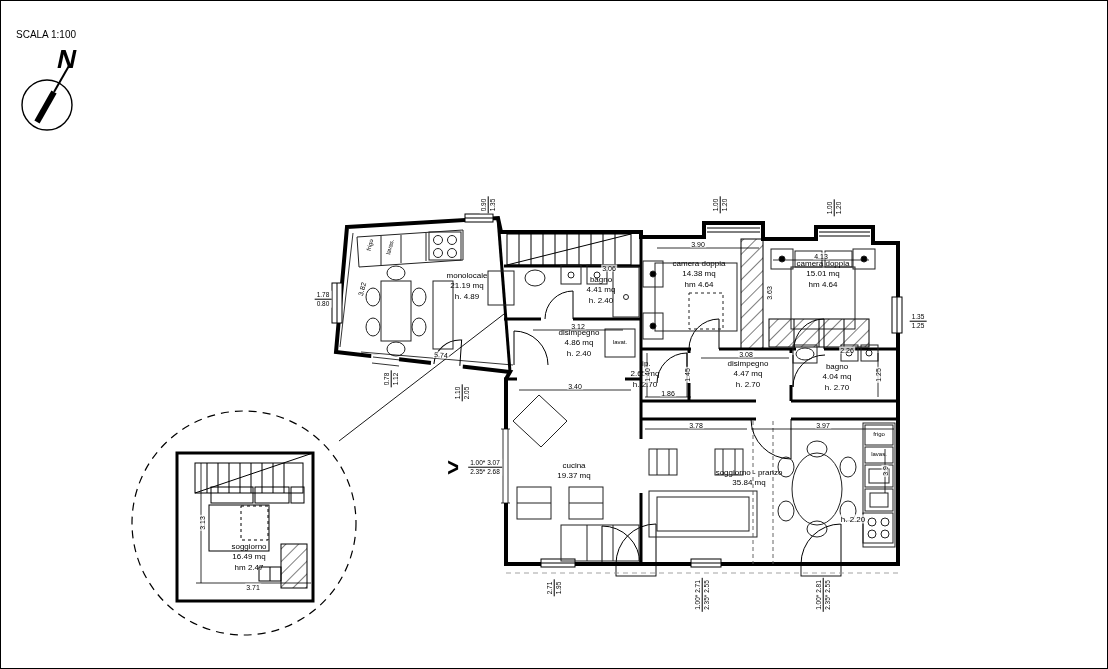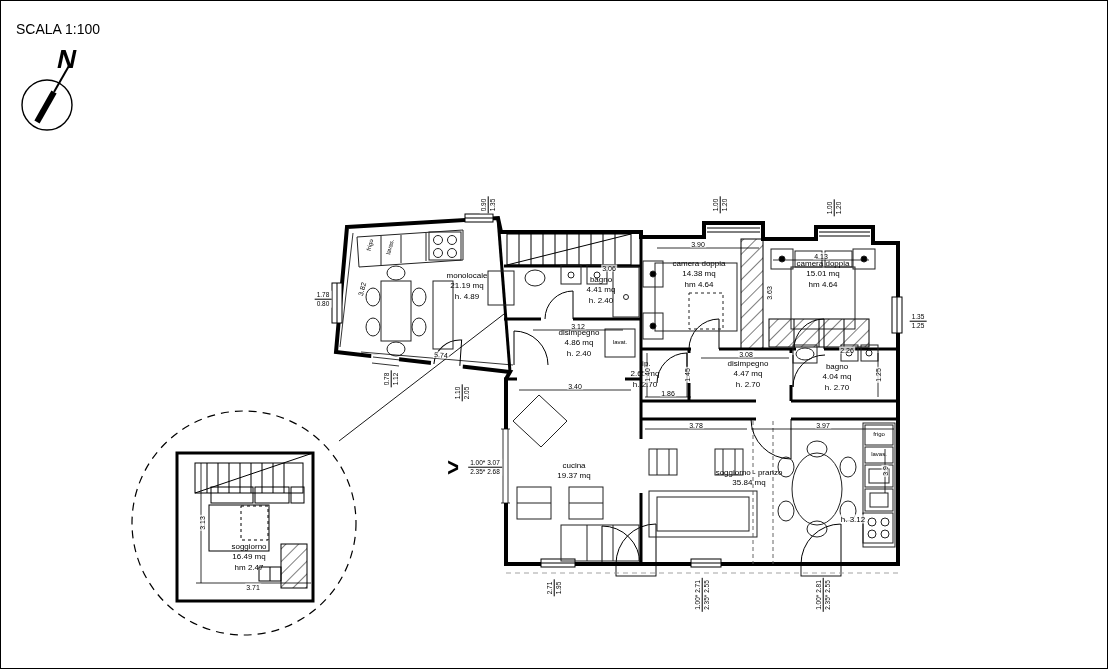--- a/index.html
+++ b/index.html
@@ -3,21 +3,21 @@
 <meta charset="utf-8">
 <style>
   html,body{margin:0;padding:0;background:#fff;}
   .stage{
     position:relative;width:1108px;height:669px;background:#fff;
     border:1px solid #000;box-sizing:border-box;overflow:hidden;
     font-family:"Liberation Sans","DejaVu Sans",sans-serif;color:#000;
   }
   svg{position:absolute;left:0;top:0;}
   .title{position:absolute;left:14px;top:5px;font-size:27px;font-weight:bold;letter-spacing:.5px;white-space:nowrap;}
-  .scale{position:absolute;left:15px;top:20px;font-size:14px;white-space:nowrap;}
+  .scale{position:absolute;left:15px;top:28px;font-size:10px;white-space:nowrap;}
   .north-n{position:absolute;left:66px;top:58px;transform:translate(-50%,-50%) skewX(-12deg);font-size:26px;font-weight:bold;}
   .rl{position:absolute;transform:translate(-50%,-50%);text-align:center;font-size:8px;line-height:1.3;white-space:nowrap;}
   .rl span{display:block;}
   .dim{position:absolute;transform:translate(-50%,-50%);font-size:7px;white-space:nowrap;background:rgba(255,255,255,.75);padding:0 1px;}
   .dim.v{transform:translate(-50%,-50%) rotate(-90deg);}
   .dim.t4{transform:translate(-50%,-50%) rotate(4deg);}
   .dim.t75{transform:translate(-50%,-50%) rotate(-75deg);}
   .frac{position:absolute;transform:translate(-50%,-50%);text-align:center;background:rgba(255,255,255,.75);}
   .frac.v{transform:translate(-50%,-50%) rotate(-90deg);}
   .frac span{display:block;font-size:6.5px;line-height:1.2;padding:0 2px;white-space:nowrap;}
@@ -300,21 +300,21 @@
   <div class="dim t75" style="left:361px;top:288px;">3.82</div>
   <div class="dim v" style="left:646px;top:374px;">1.40</div>
   <div class="dim v" style="left:686px;top:374px;">1.45</div>
   <div class="dim v" style="left:877px;top:374px;">1.25</div>
   <div class="dim v" style="left:768px;top:292px;">3.63</div>
   <div class="dim v" style="left:884px;top:470px;">3.9</div>
   <div class="dim v" style="left:201px;top:522px;">3.13</div>
   <div class="dim" style="left:252px;top:586px;">3.71</div>
   <div class="dim" style="left:608px;top:267px;">3.06</div>
   <div class="dim" style="left:846px;top:349px;">2.26</div>
-  <div class="dim" style="left:852px;top:518px;font-size:8px;">h. 3.12</div>
+  <div class="dim" style="left:852px;top:518px;font-size:8px;">h. 2.20</div>
 
   <div class="frac v" style="left:487px;top:204px;">
     <span>0.90</span>
       <span>1.35</span>
     </div>
   <div class="frac v" style="left:719px;top:204px;">
     <span>1.00</span>
       <span>1.20</span>
     </div>
   <div class="frac v" style="left:833px;top:207px;">

